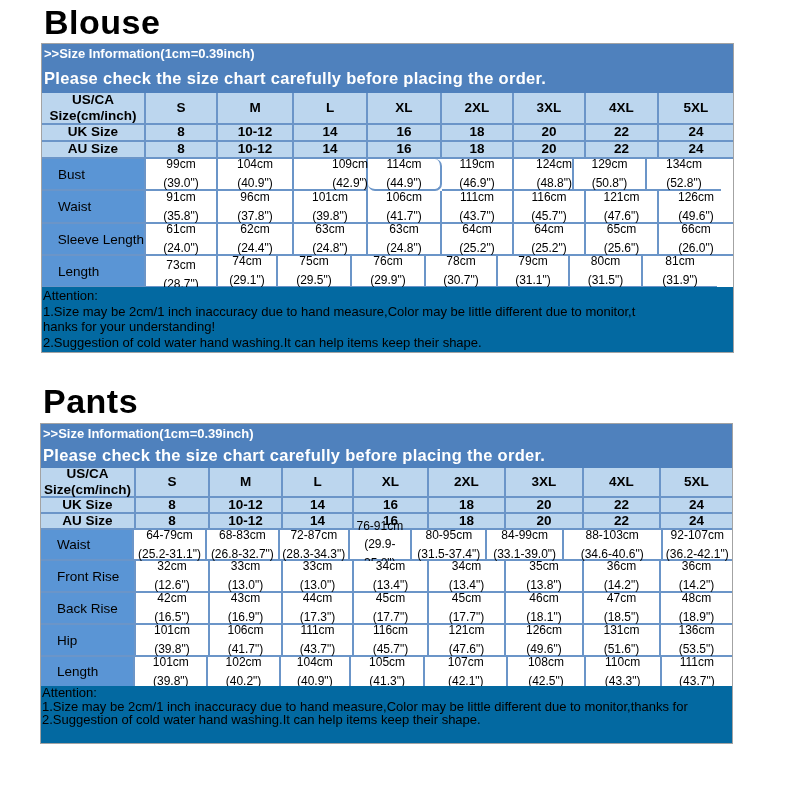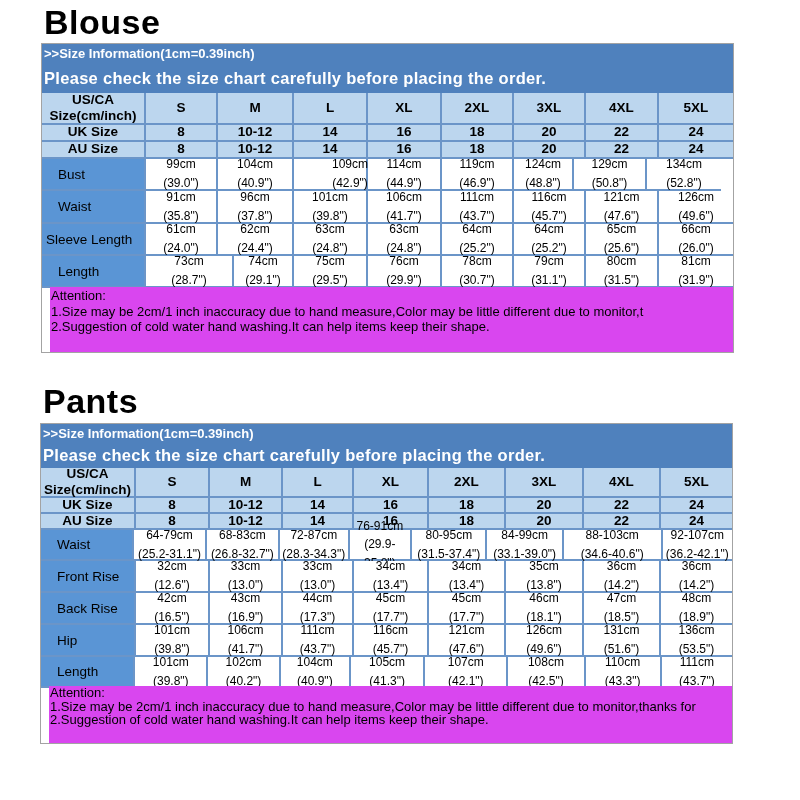--- a/index.html
+++ b/index.html
@@ -9,23 +9,23 @@
   .chart { position: absolute; border: 1px solid #a3a3a3; box-sizing: border-box; }
   .bar1 { position: absolute; left: 0; right: 0; background: #4f81bd; color: #fff; font-weight: bold; font-size: 13px; padding-left: 2px; box-sizing: border-box; display: flex; align-items: center; }
   .bar2 { position: absolute; left: 0; right: 0; background: #4f81bd; color: #fff; font-weight: bold; font-size: 16.5px; padding-left: 2px; box-sizing: border-box; display: flex; align-items: center; letter-spacing: 0.3px; }
   .grid { position: absolute; left: 0; right: 0; }
   .row { position: absolute; left: 0; right: 0; display: flex; }
   .cell { box-sizing: border-box; border-right: 2px solid #6b95c8; border-bottom: 2px solid #6b95c8;
           display: flex; align-items: center; justify-content: center; text-align: center; }
   .cell:last-child { border-right: none; }
   .hdr { background: #bcd6ee; font-weight: bold; font-size: 13.5px; line-height: 1.2; }
   .lbl { background: #5a95d5; font-size: 13.5px; justify-content: flex-start; padding-left: 16px; }
-  .lbl.center { justify-content: flex-start; padding-left: 4px; }
+  .lbl.center { justify-content: flex-end; padding-left: 4px; }
   .val { background: #ffffff; font-size: 12px; line-height: 1.55; flex-direction: column; }
-  .attention { position: absolute; left: 0; right: 0; bottom: 0; font-size: 13px; line-height: 15.5px; padding-left: 1px; box-sizing: border-box; background: #d946ef; margin-left: 8px; }
+  .attention { position: absolute; left: 0; right: 0; bottom: 0; font-size: 13px; line-height: 15.5px; padding-left: 1px; box-sizing: border-box; background: #0369a1; }
 </style>
 </head>
 <body>
 
 <div class="section-title" style="left:44px; top:5px;">Blouse</div>
 <div class="chart" id="blouse-chart" style="left:41px; top:43px; width:693px; height:310px;">
   <div class="bar1" style="top:0; height:19px;">&gt;&gt;Size Information(1cm=0.39inch)</div>
   <div class="bar2" style="top:19px; height:30px;">Please check the size chart carefully before placing the order.</div>
   <div class="grid" style="top:49px;">
       <div class="row" style="top: 0px; height: 32px;">
@@ -125,29 +125,29 @@
           <div>(39.0")</div>
         </div>
         <div class="cell val" style="width: 76px;">
           <div>104cm</div>
           <div>(40.9")</div>
         </div>
         <div class="cell val" style="width: 74px; padding-left: 40px;">
           <div>109cm</div>
           <div>(42.9")</div>
         </div>
-        <div class="cell val" style="width: 74px;">
+        <div class="cell val" style="width: 74px; border-radius: 7px;">
           <div>114cm</div>
           <div>(44.9")</div>
         </div>
         <div class="cell val" style="width: 72px;">
           <div>119cm</div>
           <div>(46.9")</div>
         </div>
-        <div class="cell val" style="width: 60px;">
+        <div class="cell val" style="width: 60px; align-items: flex-end;">
           <div>124cm</div>
           <div>(48.8")</div>
         </div>
         <div class="cell val" style="width: 73px;">
           <div>129cm</div>
           <div>(50.8")</div>
         </div>
         <div class="cell val" style="width: 74px;">
           <div>134cm</div>
           <div>(52.8")</div>
@@ -224,21 +224,21 @@
         </div>
         <div class="cell val" style="width: 74px;">
           <div>66cm</div>
           <div>(26.0")</div>
         </div>
       </div>
       <div class="row" style="top: 163px; height: 32px;">
         <div class="cell lbl" style="width: 104px;">
           <div>Length</div>
         </div>
-        <div class="cell val" style="width: 88px;">
+        <div class="cell val" style="width: 72px; justify-content: space-between;">
           <div>73cm</div>
           <div>(28.7")</div>
         </div>
         <div class="cell val" style="width: 60px;">
           <div>74cm</div>
           <div>(29.1")</div>
         </div>
         <div class="cell val" style="width: 74px;">
           <div>75cm</div>
           <div>(29.5")</div>
@@ -261,20 +261,21 @@
         </div>
         <div class="cell val" style="width: 74px;">
           <div>81cm</div>
           <div>(31.9")</div>
         </div>
       </div>
     </div>
   <div class="attention" style="height:65px; padding-top:1px;">
     <div>Attention:</div>
     <div>1.Size may be 2cm/1  inch inaccuracy due to hand measure,Color may be little different due to monitor,t</div>
+    <div>hanks for your understanding!</div>
     <div>2.Suggestion of cold water hand washing.It can help items keep their shape.</div>
   </div>
 </div>
 
 <div class="section-title" style="left:43px; top:384px;">Pants</div>
 <div class="chart" id="pants-chart" style="left:40px; top:423px; width:693px; height:321px;">
   <div class="bar1" style="top:0; height:19px;">&gt;&gt;Size Information(1cm=0.39inch)</div>
   <div class="bar2" style="top:19px; height:25px;">Please check the size chart carefully before placing the order.</div>
   <div class="grid" style="top:44px;">
       <div class="row" style="top: 0px; height: 30px;">

